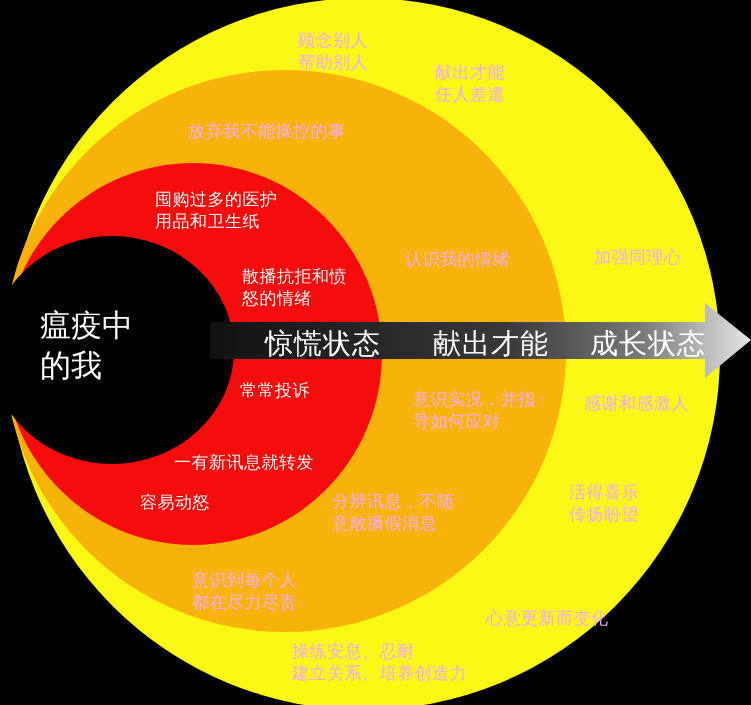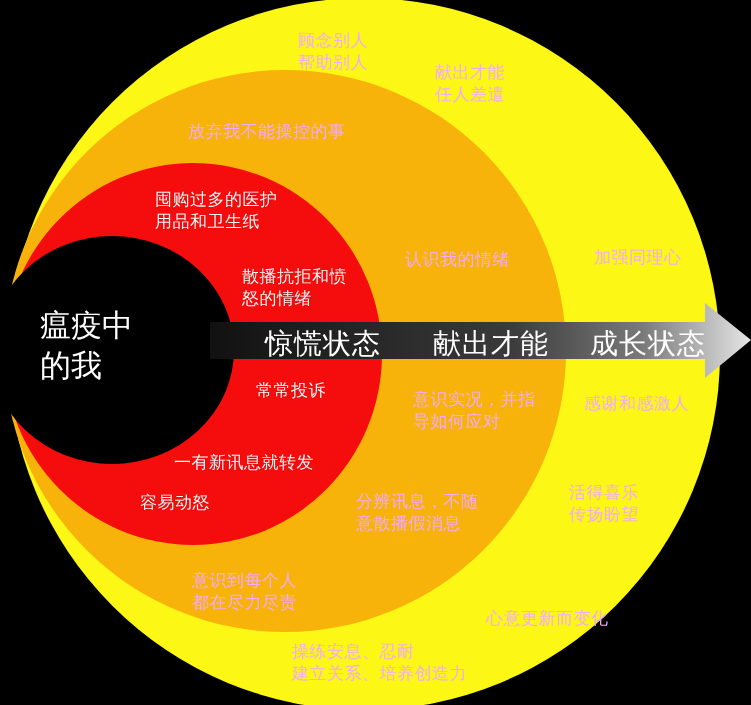--- a/index.html
+++ b/index.html
@@ -54,41 +54,41 @@
   <div class="state" style="left:590px; top:325px;">成长状态</div>
 
   <div class="label light" style="left:155px; top:188px;">
     <div>囤购过多的医护</div>
     <div>用品和卫生纸</div>
   </div>
   <div class="label light" style="left:242px; top:265px;">
     <div>散播抗拒和愤</div>
     <div>怒的情绪</div>
   </div>
-  <div class="label light" style="left:256px; top:379px;text-align:center;">
+  <div class="label light" style="left:240px; top:379px;text-align:center;">
     <div>常常投诉</div>
   </div>
   <div class="label light" style="left:174px; top:451px;">
     <div>一有新讯息就转发</div>
   </div>
   <div class="label light" style="left:140px; top:491px;">
     <div>容易动怒</div>
   </div>
 
   <div class="label" style="left:188px; top:120px;">
     <div>放弃我不能操控的事</div>
   </div>
   <div class="label" style="left:405px; top:248px;">
     <div>认识我的情绪</div>
   </div>
   <div class="label" style="left:413px; top:388px;">
     <div>意识实况，并指</div>
     <div>导如何应对</div>
   </div>
-  <div class="label" style="left:356px; top:490px;">
+  <div class="label" style="left:332px; top:490px;">
     <div>分辨讯息，不随</div>
     <div>意散播假消息</div>
   </div>
   <div class="label" style="left:180px; top:569px;margin-left:12px;">
     <div>意识到每个人</div>
     <div>都在尽力尽责</div>
   </div>
 
   <div class="label" style="left:298px; top:29px;">
     <div>顾念别人</div>

